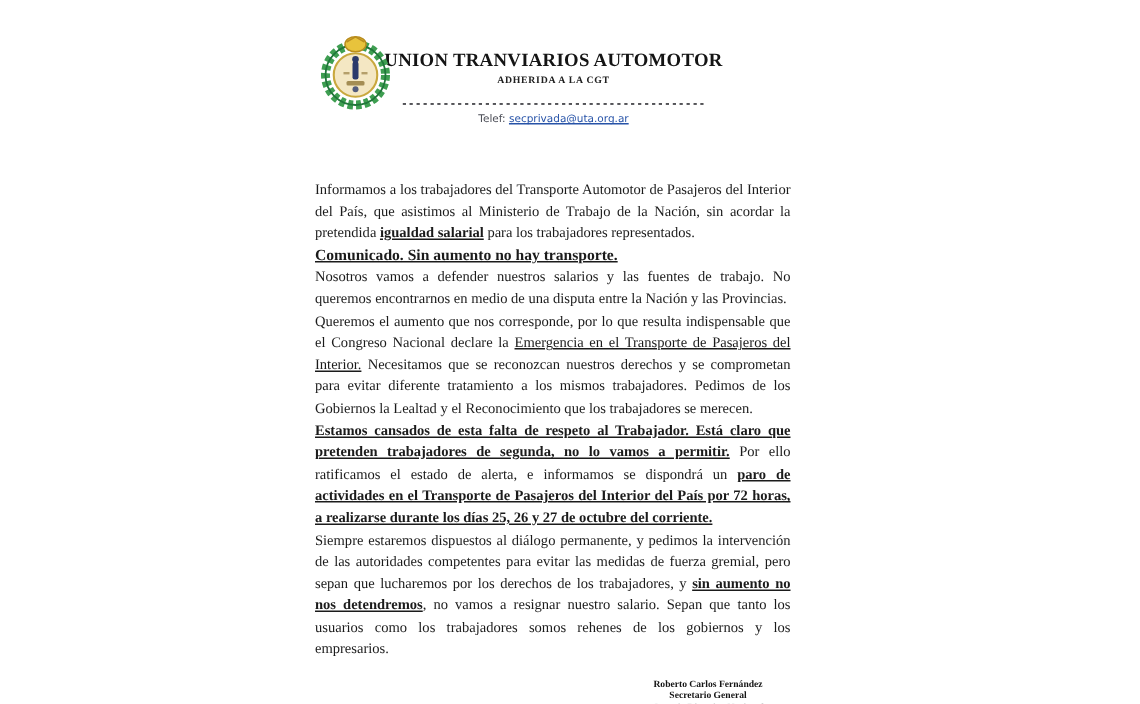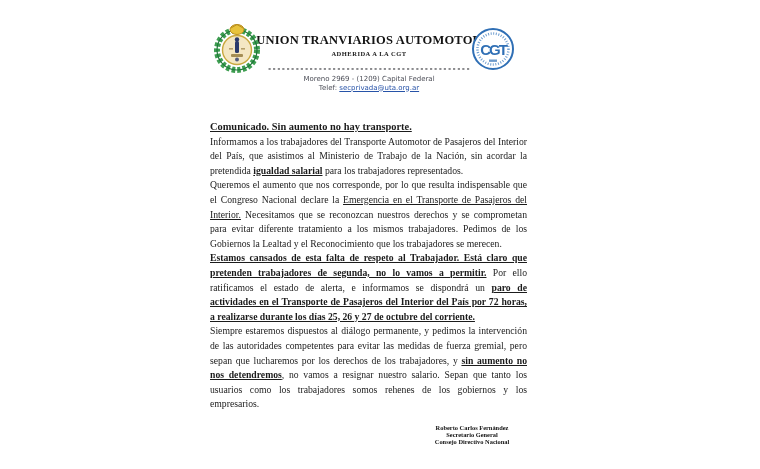--- a/index.html
+++ b/index.html
@@ -67,44 +67,36 @@
         <rect x="28" y="25" width="4" height="1.6" fill="#8a6f2f" opacity="0.6"></rect>
         <circle cx="24" cy="36.5" r="2" fill="#2b3a6b" opacity="0.8"></circle>
       </svg>
     </div>
 
     <div class="header-center">
       <div class="org-name">UNION TRANVIARIOS AUTOMOTOR</div>
       <div class="org-sub">ADHERIDA A LA CGT</div>
       <div class="divider">--------------------------------------------</div>
       <div class="contact">
-        <div class="contact-row">Moreno 2969 - (1209) Capital Federal</div>
         <div class="contact-row">
           <span>Telef:</span>
           <span class="mail-link">secprivada@uta.org.ar</span>
         </div>
       </div>
     </div>
 
-    <div class="logo-cgt">
-      <svg width="44" height="46" viewBox="0 0 44 46">
-        <circle cx="22" cy="23" r="20" fill="#ffffff" stroke="#2f6fb5" stroke-width="2"></circle>
-        <circle cx="22" cy="23" r="15.5" fill="none" stroke="#6f9ed0" stroke-width="2.5" stroke-dasharray="1 1.6"></circle>
-        <text x="22" y="29" text-anchor="middle" font-family="Liberation Sans, sans-serif" font-size="15" font-weight="bold" fill="#2f6fb5" letter-spacing="-2">CGT</text>
-        <rect x="18" y="33.5" width="8" height="2.4" fill="#2f6fb5" opacity="0.7"></rect>
-      </svg>
-    </div>
   </div>
 
   <div class="doc-body">
-    <p class="para doc-title">
+    <p class="para"><span>Informamos a los trabajadores del Transporte Automotor de Pasajeros del Interior del País, que asistimos al Ministerio de Trabajo de la Nación, sin acordar la pretendida </span><span class="b u">igualdad salarial</span><span> para los trabajadores representados.</span></p>
+
+  <p class="para doc-title">
       <span class="b u title-text">Comunicado. Sin aumento no hay transporte.</span>
     </p>
-
-  <p class="para"><span>Informamos a los trabajadores del Transporte Automotor de Pasajeros del Interior del País, que asistimos al Ministerio de Trabajo de la Nación, sin acordar la pretendida </span><span class="b u">igualdad salarial</span><span> para los trabajadores representados.</span></p>
+      <p class="para"><span>Nosotros vamos a defender nuestros salarios y las fuentes de trabajo. No queremos encontrarnos en medio de una disputa entre la Nación y las Provincias.</span></p>
       <p class="para"><span>Queremos el aumento que nos corresponde, por lo que resulta indispensable que el Congreso Nacional declare la </span><span class="u">Emergencia en el Transporte de Pasajeros del Interior.</span><span> Necesitamos que se reconozcan nuestros derechos y se comprometan para evitar diferente tratamiento a los mismos trabajadores. Pedimos de los Gobiernos la Lealtad y el Reconocimiento que los trabajadores se merecen.</span></p>
       <p class="para"><span class="b u">Estamos cansados de esta falta de respeto al Trabajador. Está claro que pretenden trabajadores de segunda, no lo vamos a permitir.</span><span> Por ello ratificamos el estado de alerta, e informamos se dispondrá un </span><span class="b u">paro de actividades en el Transporte de Pasajeros del Interior del País por 72 horas, a realizarse durante los días 25, 26 y 27 de octubre del corriente.</span></p>
       <p class="para"><span>Siempre estaremos dispuestos al diálogo permanente, y pedimos la intervención de las autoridades competentes para evitar las medidas de fuerza gremial, pero sepan que lucharemos por los derechos de los trabajadores, y </span><span class="b u">sin aumento no nos detendremos</span><span>, no vamos a resignar nuestro salario.  Sepan que tanto los usuarios como los trabajadores somos rehenes de los gobiernos y los empresarios.</span></p>
     </div>
 
   <div class="signature">
       <div>Roberto Carlos Fernández</div>
       <div>Secretario General</div>
       <div>Consejo Directivo Nacional</div>
     </div>

